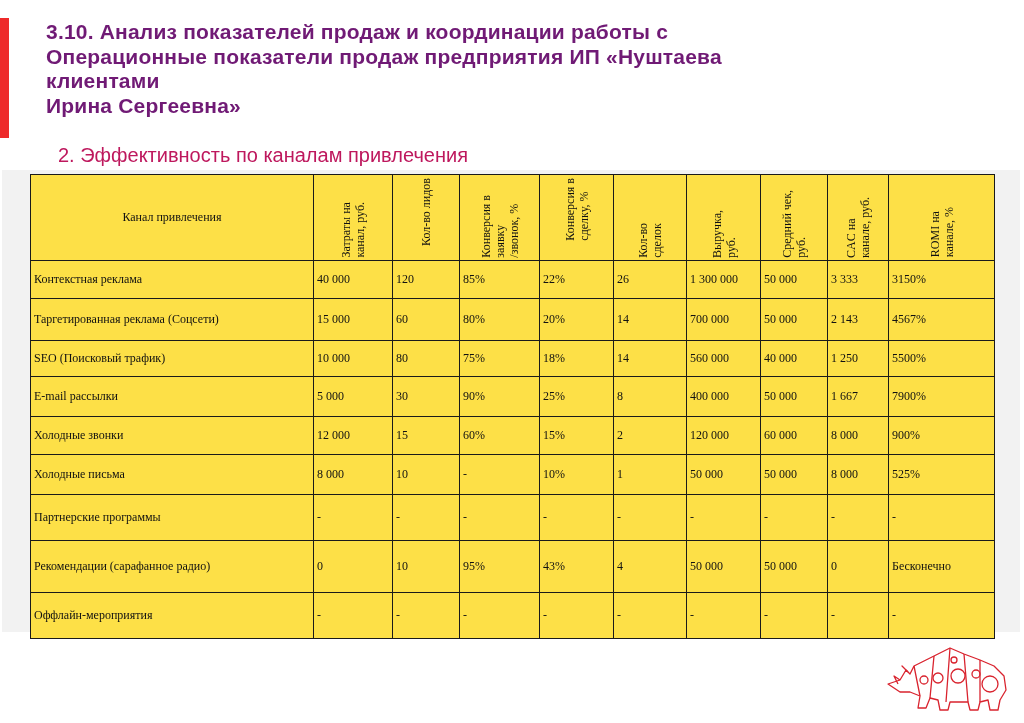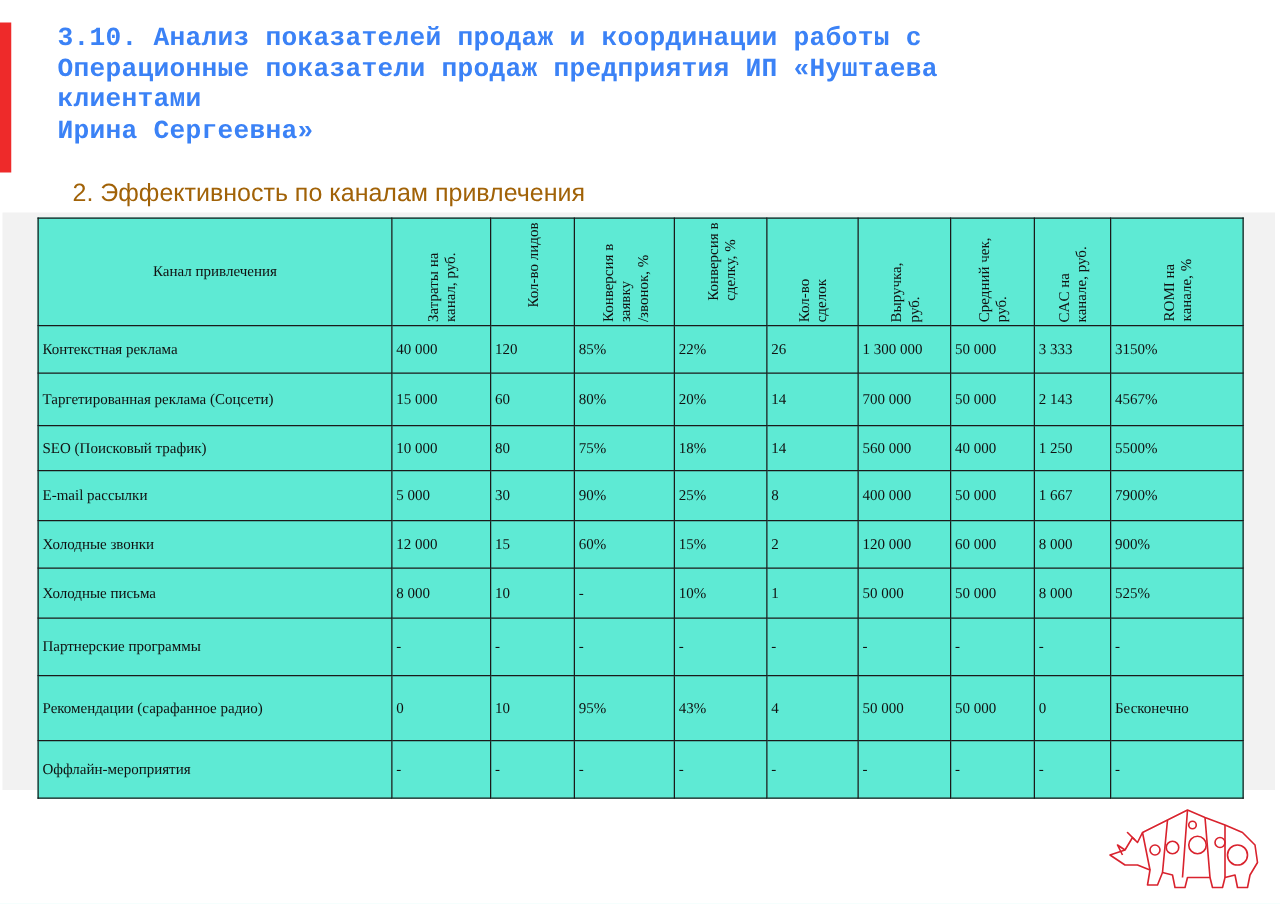--- a/index.html
+++ b/index.html
@@ -5,40 +5,40 @@
     * { margin: 0; padding: 0; box-sizing: border-box; }
     html, body { width: 1024px; height: 723px; background: #ffffff; overflow: hidden; }
     body { position: relative; font-family: "Liberation Sans", sans-serif; }
 
     .accent-bar {
       position: absolute; left: 0; top: 18px; width: 9px; height: 120px;
       background: #ee2a2a;
     }
     .title-block {
       position: absolute; left: 46px; top: 20px; width: 940px;
-      color: #3b82f6; font-family: Liberation Mono, monospace;
+      color: #701a75; font-family: Liberation Sans, sans-serif;
       font-weight: bold; font-size: 21px; line-height: 24.5px;
       letter-spacing: 0.2px;
     }
     .title-block div { white-space: nowrap; }
     .subtitle {
       position: absolute; left: 58px; top: 143px;
-      color: #a16207; font-family: "Liberation Sans", sans-serif;
+      color: #be185d; font-family: "Liberation Sans", sans-serif;
       font-size: 20px; line-height: 24px; white-space: nowrap;
     }
 
     .table-panel {
       position: absolute; left: 2px; top: 170px; width: 1018px; height: 462px;
       background: #f2f2f2;
     }
     table.grid {
       position: absolute; left: 30px; top: 174px;
       border-collapse: collapse;
       font-family: "Liberation Serif", serif; font-size: 12px; color: #111;
-      background: #5eead4;
+      background: #fde047;
     }
     table.grid td, table.grid th {
       border: 1.5px solid #1a1a1a; padding: 0 3px; font-weight: normal;
       vertical-align: middle; text-align: left; white-space: nowrap;
     }
     table.grid th { height: 86px; }
     table.grid th.first { text-align: center; }
     .vwrap {
       display: flex; align-items: flex-end; justify-content: center; height: 80px;
     }

